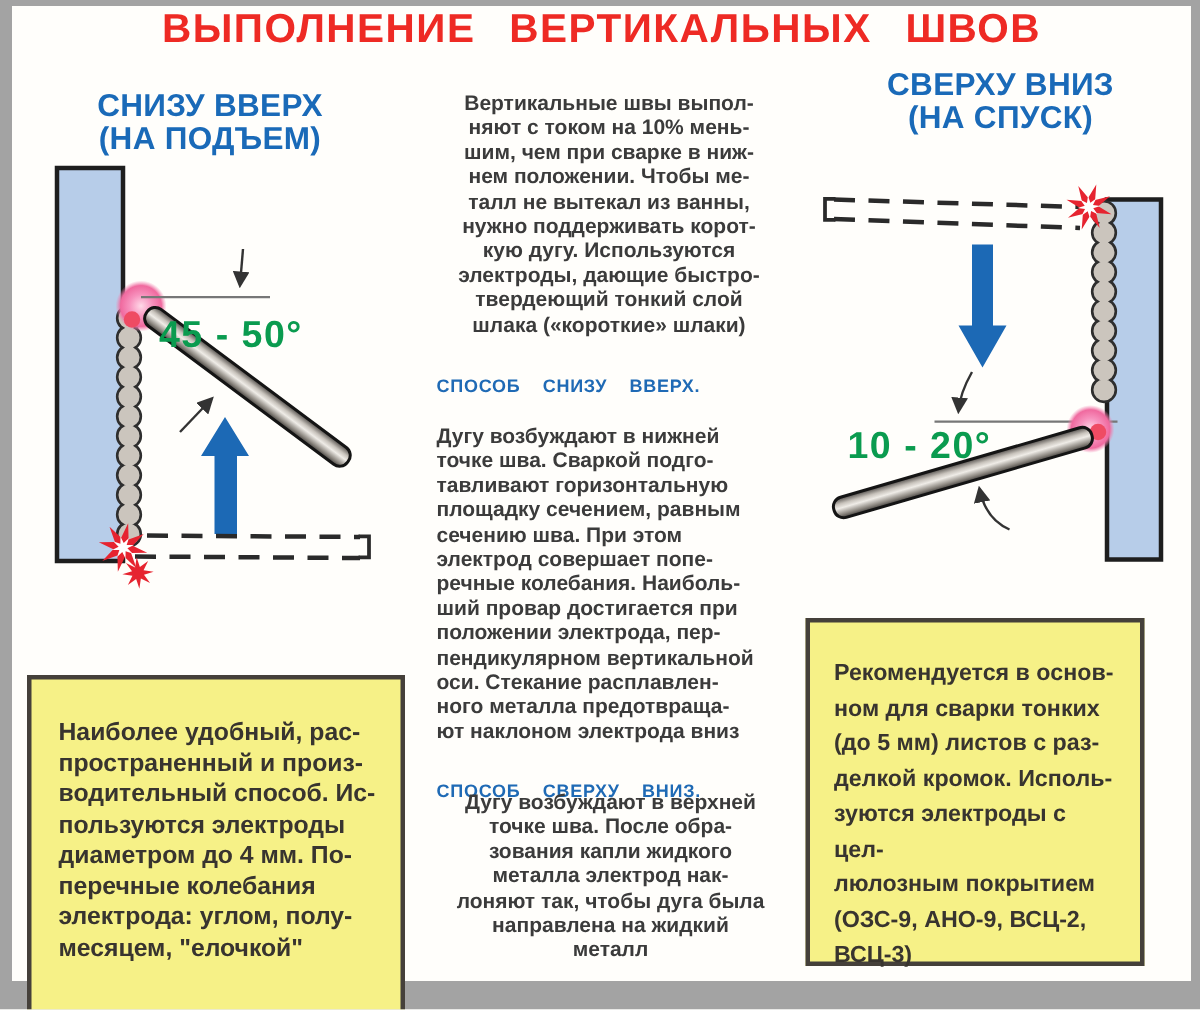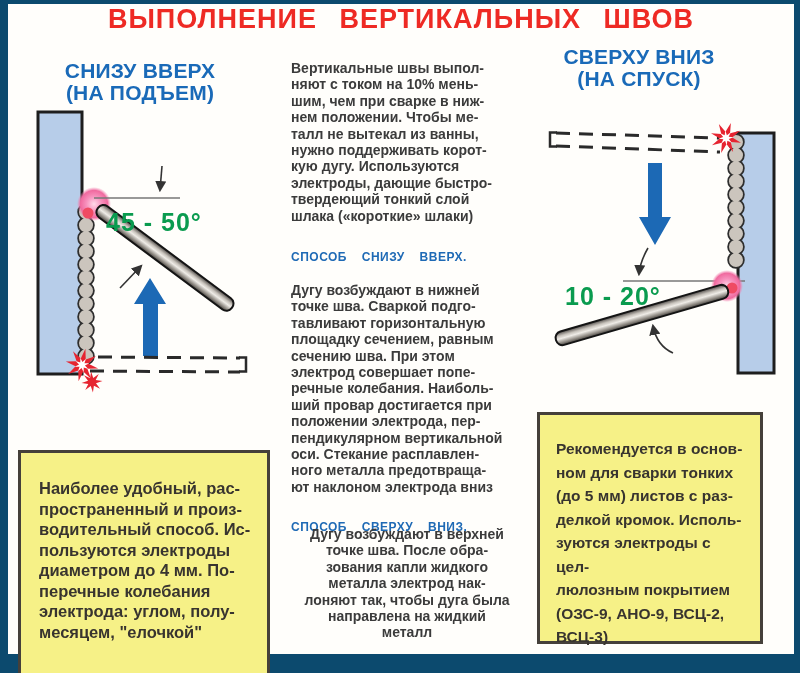--- a/index.html
+++ b/index.html
@@ -1,39 +1,39 @@
 <!DOCTYPE html>
 <html><head>
 <meta charset="utf-8">
 <style>
   html,body{margin:0;padding:0;}
   body{font-family:"Liberation Sans","DejaVu Sans",sans-serif;}
-  .page{position:relative;width:800px;height:673px;background:#0c4a6e;overflow:hidden;}
+  .page{position:relative;width:800px;height:673px;background:#a3a3a3;overflow:hidden;}
   .inner{position:absolute;left:8px;top:4px;width:786px;height:650px;background:#fffefb;}
   .title{position:absolute;left:0;top:0;width:786px;text-align:center;
          font-size:27px;font-weight:bold;color:#ee2a24;letter-spacing:1px;word-spacing:14px;
          white-space:nowrap;}
   .col-heading{position:absolute;width:250px;text-align:center;font-size:21px;font-weight:bold;
          color:#1a6ab8;line-height:22px;letter-spacing:0.2px;}
   .col-heading.left{left:7px;top:56px;}
-  .col-heading.right{left:506px;top:42px;}
+  .col-heading.right{left:534px;top:42px;}
   .diagram{position:absolute;width:280px;height:310px;}
   .diagram.left{left:2px;top:96px;}
   .diagram.right{left:512px;top:96px;}
   .angle-text{font-family:"Liberation Sans","DejaVu Sans",sans-serif;font-weight:bold;
          font-size:25px;fill:#0a9b4f;letter-spacing:1px;}
   .note{position:absolute;background:#f6f187;border:3px solid #45403a;box-sizing:border-box;
         color:#38342f;font-weight:bold;}
   .note.left{left:10px;top:398px;width:252px;height:228px;padding:25px 14px 0 18px;
         font-size:16.5px;line-height:20.5px;margin-top:48px;}
   .note.right{left:529px;top:408px;width:226px;height:232px;padding:22px 12px 14px 16px;
         font-size:15.5px;line-height:23.5px;}
   .center-col{position:absolute;left:283px;top:0;width:230px;color:#3b3b3b;}
   .intro{position:absolute;left:0;top:56px;width:230px;font-size:14px;font-weight:bold;
-        line-height:16.4px;}
+        line-height:16.4px;text-align:center;}
   .sec-heading{position:absolute;width:230px;font-size:12px;font-weight:bold;color:#1f6ab5;
         letter-spacing:0.5px;word-spacing:11px;white-space:nowrap;}
   .sec-body{position:absolute;width:232px;font-size:14px;font-weight:bold;line-height:16.4px;}
   .pre{white-space:pre-line;}
 </style>
 </head>
 <body>
 
 <div class="page">
   <div class="inner">

